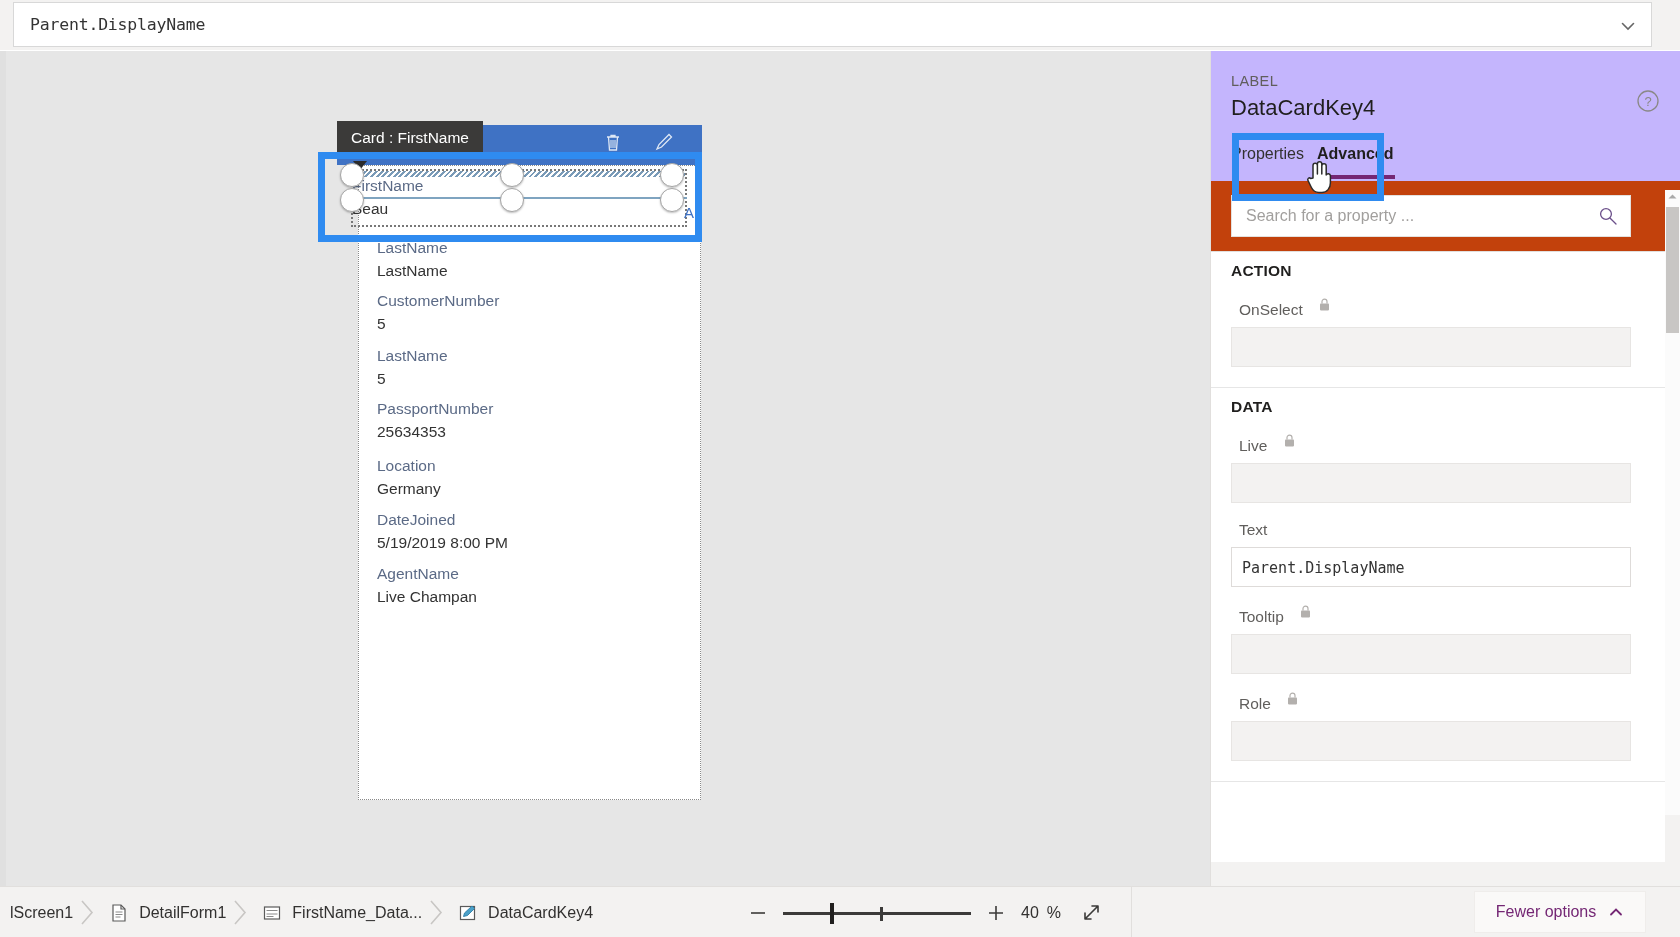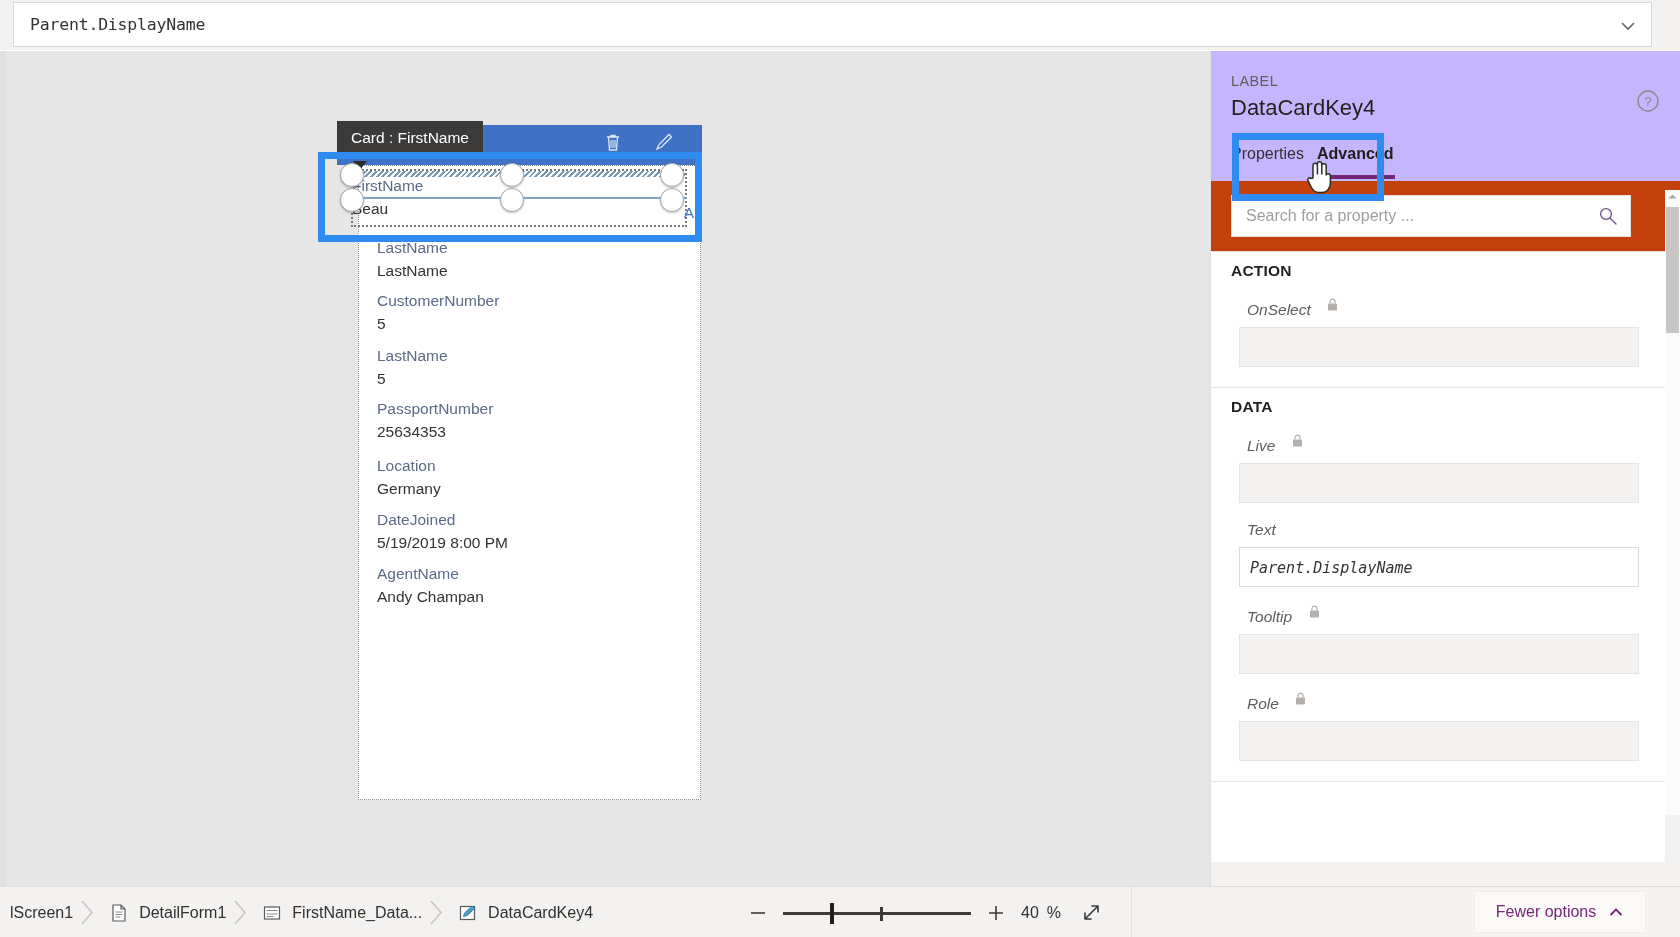--- a/index.html
+++ b/index.html
@@ -316,23 +316,22 @@
     padding: 0 0 20px 0;
   }
   .section-title {
     margin: 10px 0 0 20px;
     font-size: 15.5px;
     font-weight: bold;
     color: #201f1e;
     letter-spacing: 0.2px;
   }
   .prop-row {
-    margin: 18px 0 0 8px;
+    margin: 18px 0 0 0;
     position: relative;
-    font-style: italic;
   }
   .prop-label {
     margin-left: 28px;
     font-size: 15.5px;
     color: #605e5c;
     display: inline-block;
   }
   .lock-icon {
     display: inline-block;
     width: 11px; height: 13px;
@@ -530,21 +529,21 @@
   <div class="form-field" style="top:290px;">
     <div class="field-label">Location</div>
     <div class="field-value">Germany</div>
   </div>
   <div class="form-field" style="top:344px;">
     <div class="field-label">DateJoined</div>
     <div class="field-value">5/19/2019 8:00 PM</div>
   </div>
   <div class="form-field" style="top:398px;">
     <div class="field-label">AgentName</div>
-    <div class="field-value">Andy Champan</div>
+    <div class="field-value">Live Champan</div>
   </div>
 </div>
 
 <div id="card-toolbar"></div>
 <div id="card-tooltip">Card : FirstName</div>
 <svg id="card-trash-icon" class="card-tool-icon" viewBox="0 0 22 22">
   <path d="M5 6 h12 M9 6 v-1.5 h4 V6 M6.5 6 l1 13 h7 l1 -13" stroke="#dfe8f5" stroke-width="1.3" fill="none"></path>
   <path d="M9 9 v8 M11 9 v8 M13 9 v8" stroke="#dfe8f5" stroke-width="1.1" fill="none"></path>
 </svg>
 <svg id="card-pencil-icon" class="card-tool-icon" viewBox="0 0 22 22">

